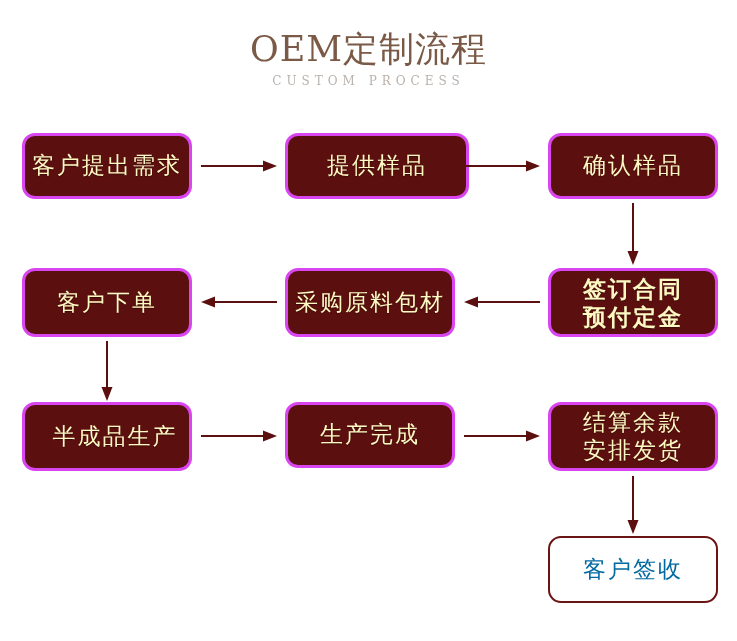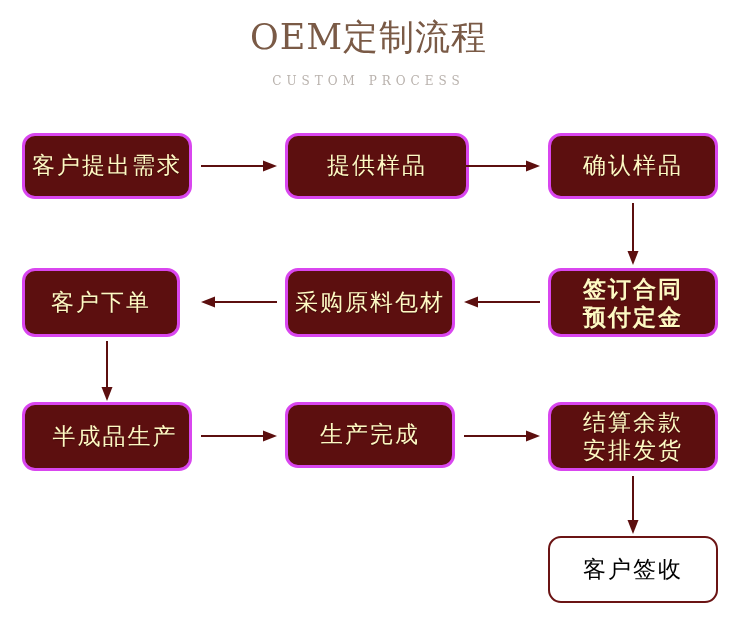--- a/index.html
+++ b/index.html
@@ -6,21 +6,21 @@
   body{
     width:737px;height:641px;
     background:#ffffff;
     font-family:"DejaVu Serif","Liberation Serif",serif;
     overflow:hidden;
   }
   #stage{position:relative;width:737px;height:641px;}
 
   
   .title{
-    position:absolute;left:0;top:14px;width:737px;
+    position:absolute;left:0;top:26px;width:737px;
     text-align:center;
     font-family:"DejaVu Serif","Liberation Serif",serif;
     font-size:35px;
     font-weight:400;
     letter-spacing:1px;
     color:#7a5a46;
     white-space:nowrap;
   }
   .subtitle{
     position:absolute;left:0;top:74px;width:737px;
@@ -48,21 +48,21 @@
     white-space:pre-line;
   }
   .node.filled{
     background:#5c0f0f;
     color:#fef9c3;
     border:3px solid #d946ef;
     text-shadow:0 1px 1px rgba(0,0,0,.35);
   }
   .node.outlined{
     background:#ffffff;
-    color:#000000;
+    color:#0369a1;
     border:2px solid #6b1414;
   }
 
   
   .arrow{position:absolute;}
   .arrow svg{display:block;overflow:visible;}
 </style>
 </head>
 <body>
 
@@ -110,21 +110,21 @@
 
   <div class="node filled" style="left:285px;top:268px;width:170px;height:69px;">采购原料包材</div>
 
   <div class="arrow" style="left:201px;top:293px;">
     <svg width="76" height="18" viewBox="0 0 76 18">
       <line x1="76" y1="9" x2="11" y2="9" stroke="#5c0f0f" stroke-width="2"></line>
       <polygon points="0,9 14,3.5 14,14.5" fill="#5c0f0f"></polygon>
     </svg>
   </div>
 
-  <div class="node filled" style="left:22px;top:268px;width:158px;height:69px;">客户下单</div>
+  <div class="node filled" style="left:22px;top:268px;width:170px;height:69px;">客户下单</div>
 
   <div class="arrow" style="left:98px;top:341px;">
     <svg width="18" height="60" viewBox="0 0 18 60">
       <line x1="9" y1="0" x2="9" y2="49" stroke="#5c0f0f" stroke-width="2"></line>
       <polygon points="9,60 3.5,46 14.5,46" fill="#5c0f0f"></polygon>
     </svg>
   </div>
 
   <div class="node filled" style="left:22px;top:402px;width:170px;height:69px;padding-left:16px;">半成品生产</div>
 

